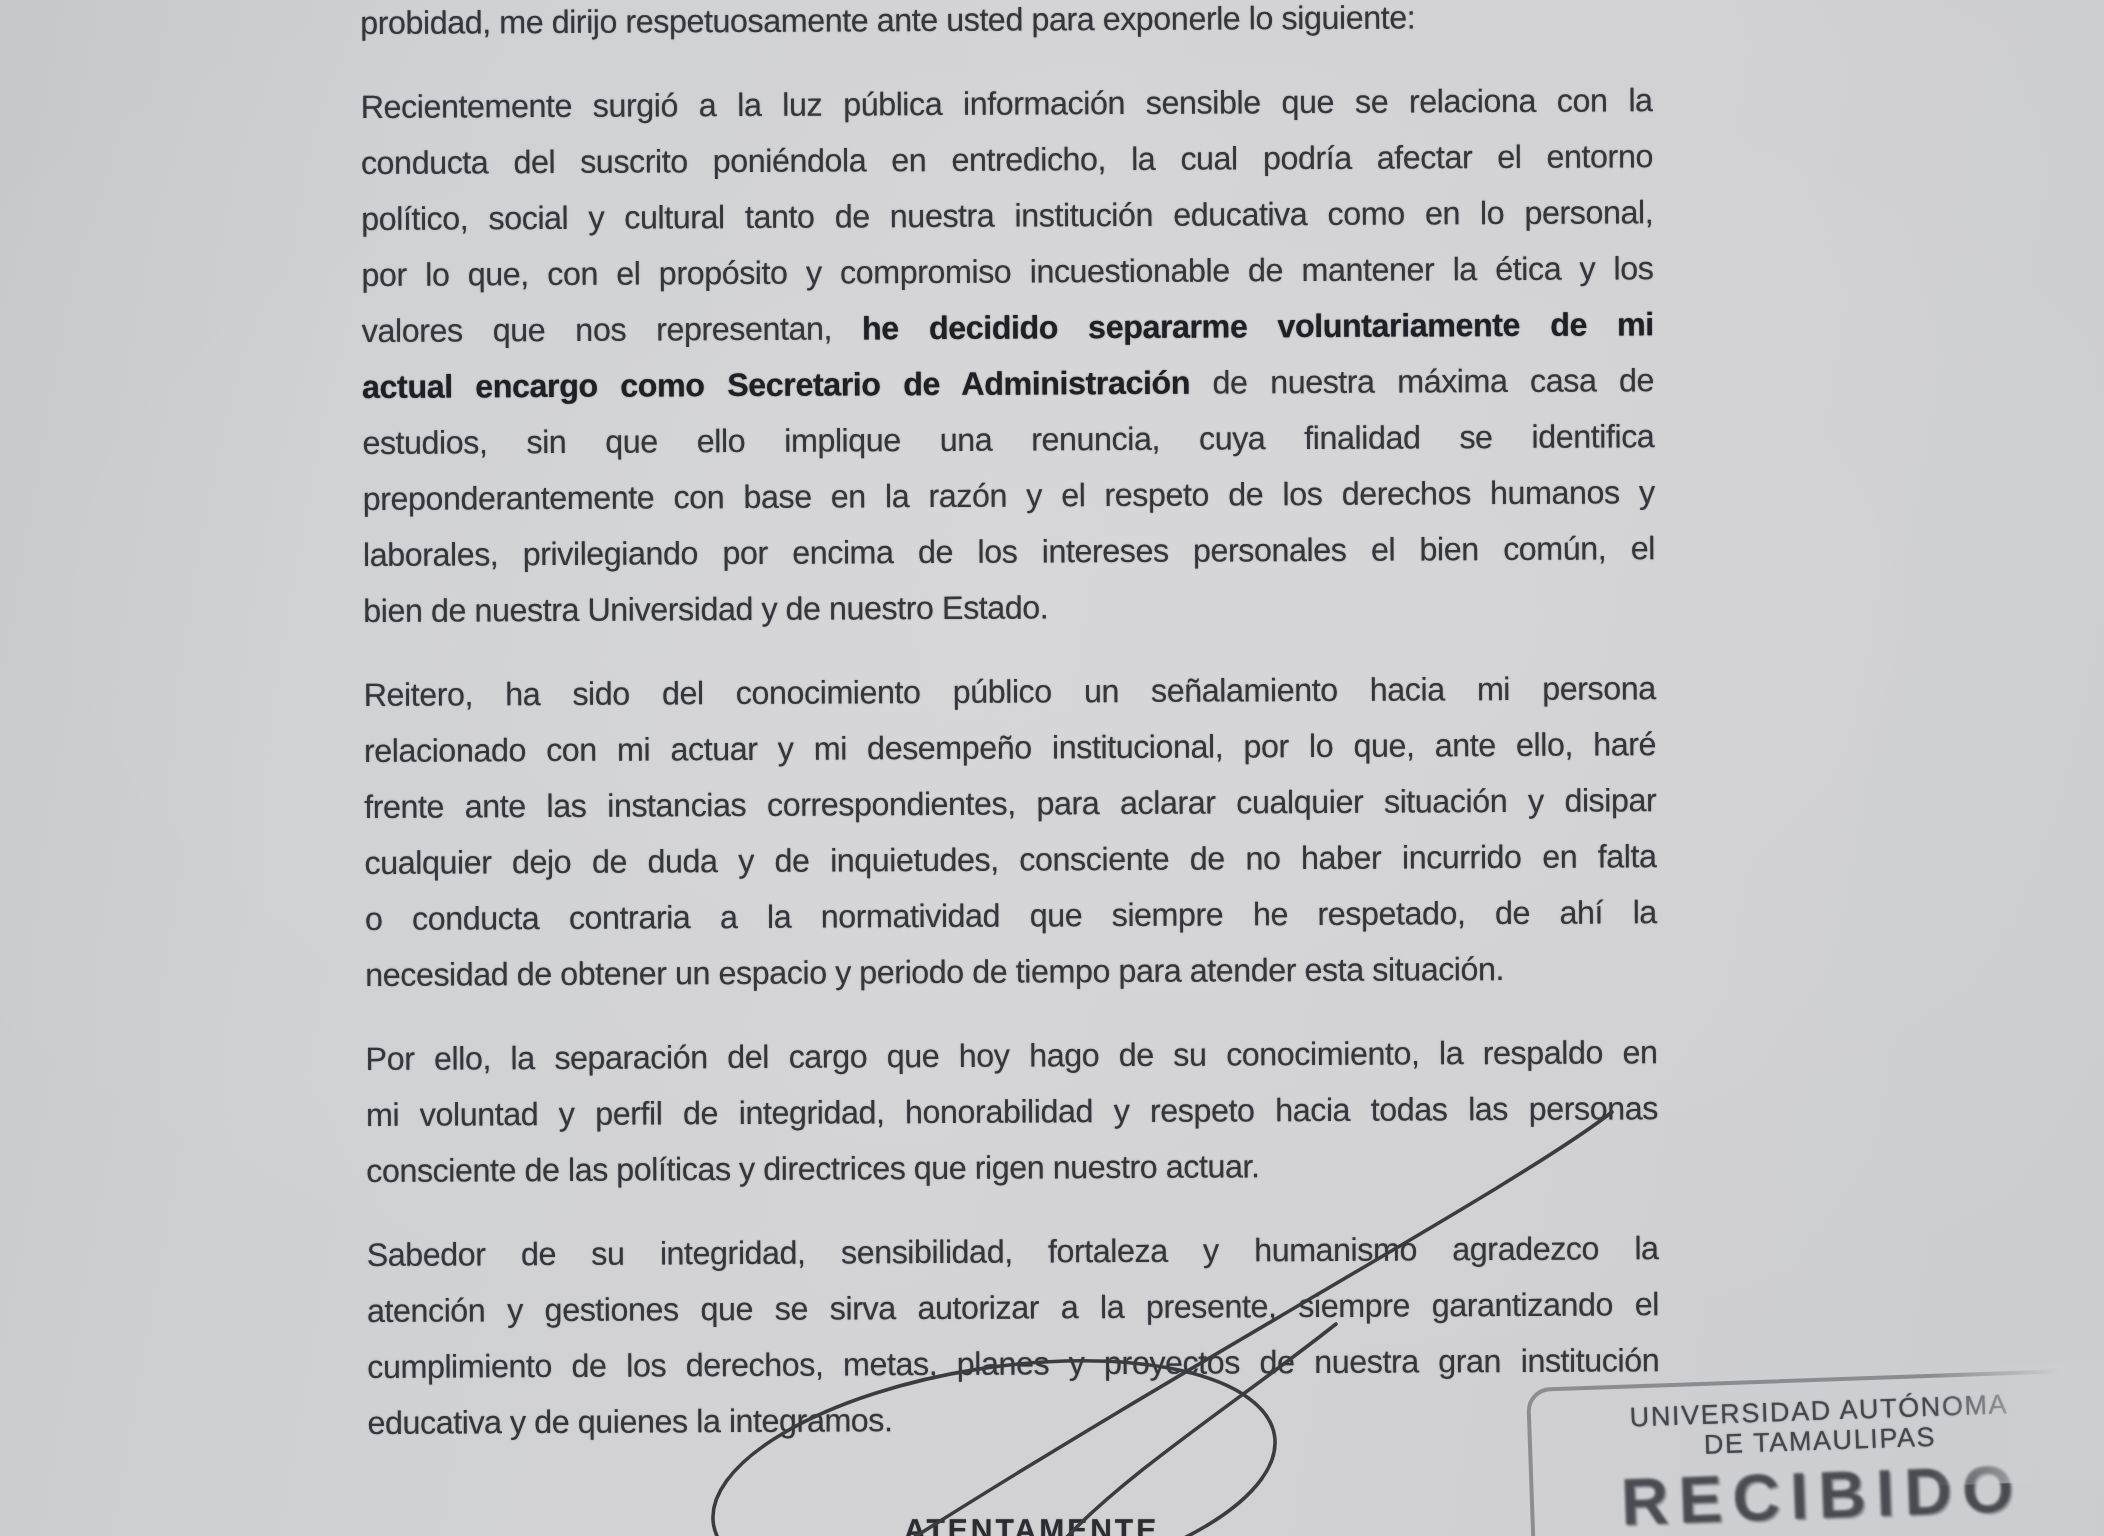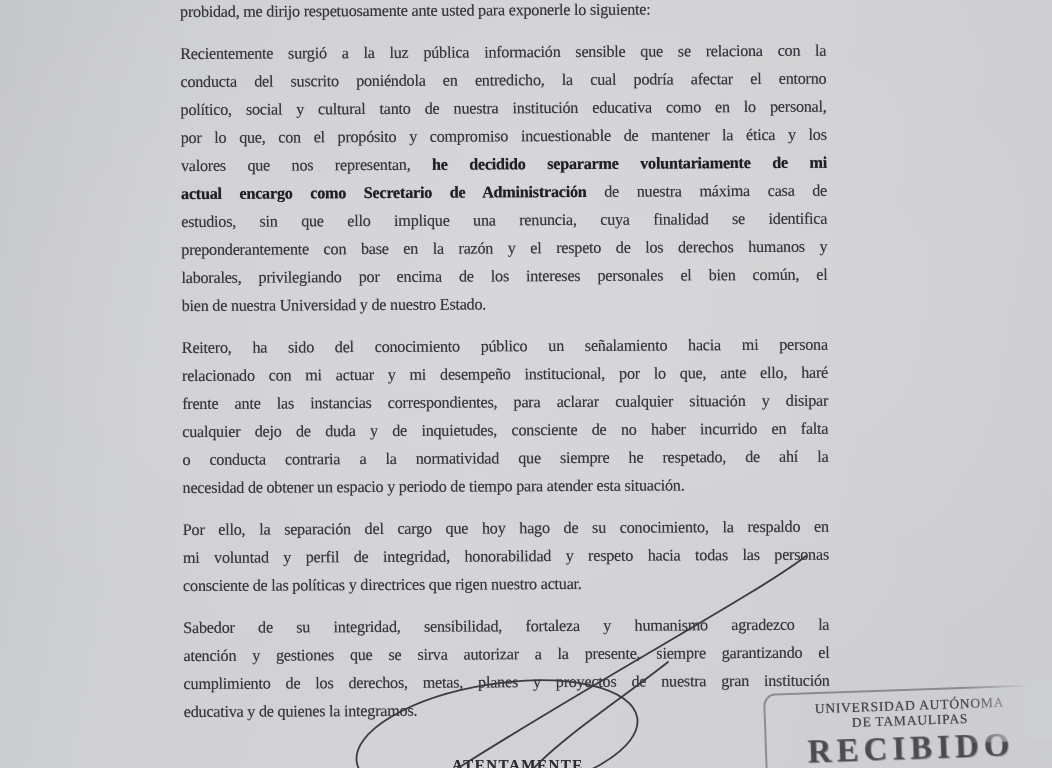--- a/index.html
+++ b/index.html
@@ -3,21 +3,21 @@
 <meta charset="utf-8">
 <style>
   html,body{margin:0;padding:0;}
   body{width:1052px;height:768px;overflow:hidden;}
   #page{
     position:relative;width:1052px;height:768px;overflow:hidden;
     background:
       radial-gradient(120% 90% at 55% 40%, rgba(255,255,255,0.10), rgba(0,0,0,0) 60%),
       linear-gradient(100deg, #c6c7cb 0%, #cfd0d3 18%, #d3d3d6 45%, #d1d1d4 70%, #cbccd0 100%),
       #cfd0d3;
-    font-family:Liberation Serif, serif;
+    font-family:Liberation Sans, sans-serif;
   }
   #letter-body{
     position:absolute;left:180px;top:-2px;width:646px;
     transform:rotate(-0.3deg);transform-origin:left top;
     color:#35363b;
     font-size:16.2px;letter-spacing:-0.25px;
     text-shadow:0 0 0.7px rgba(55,56,62,0.55);
   }
   .para{margin:0 0 14px 0;}
   .line{

